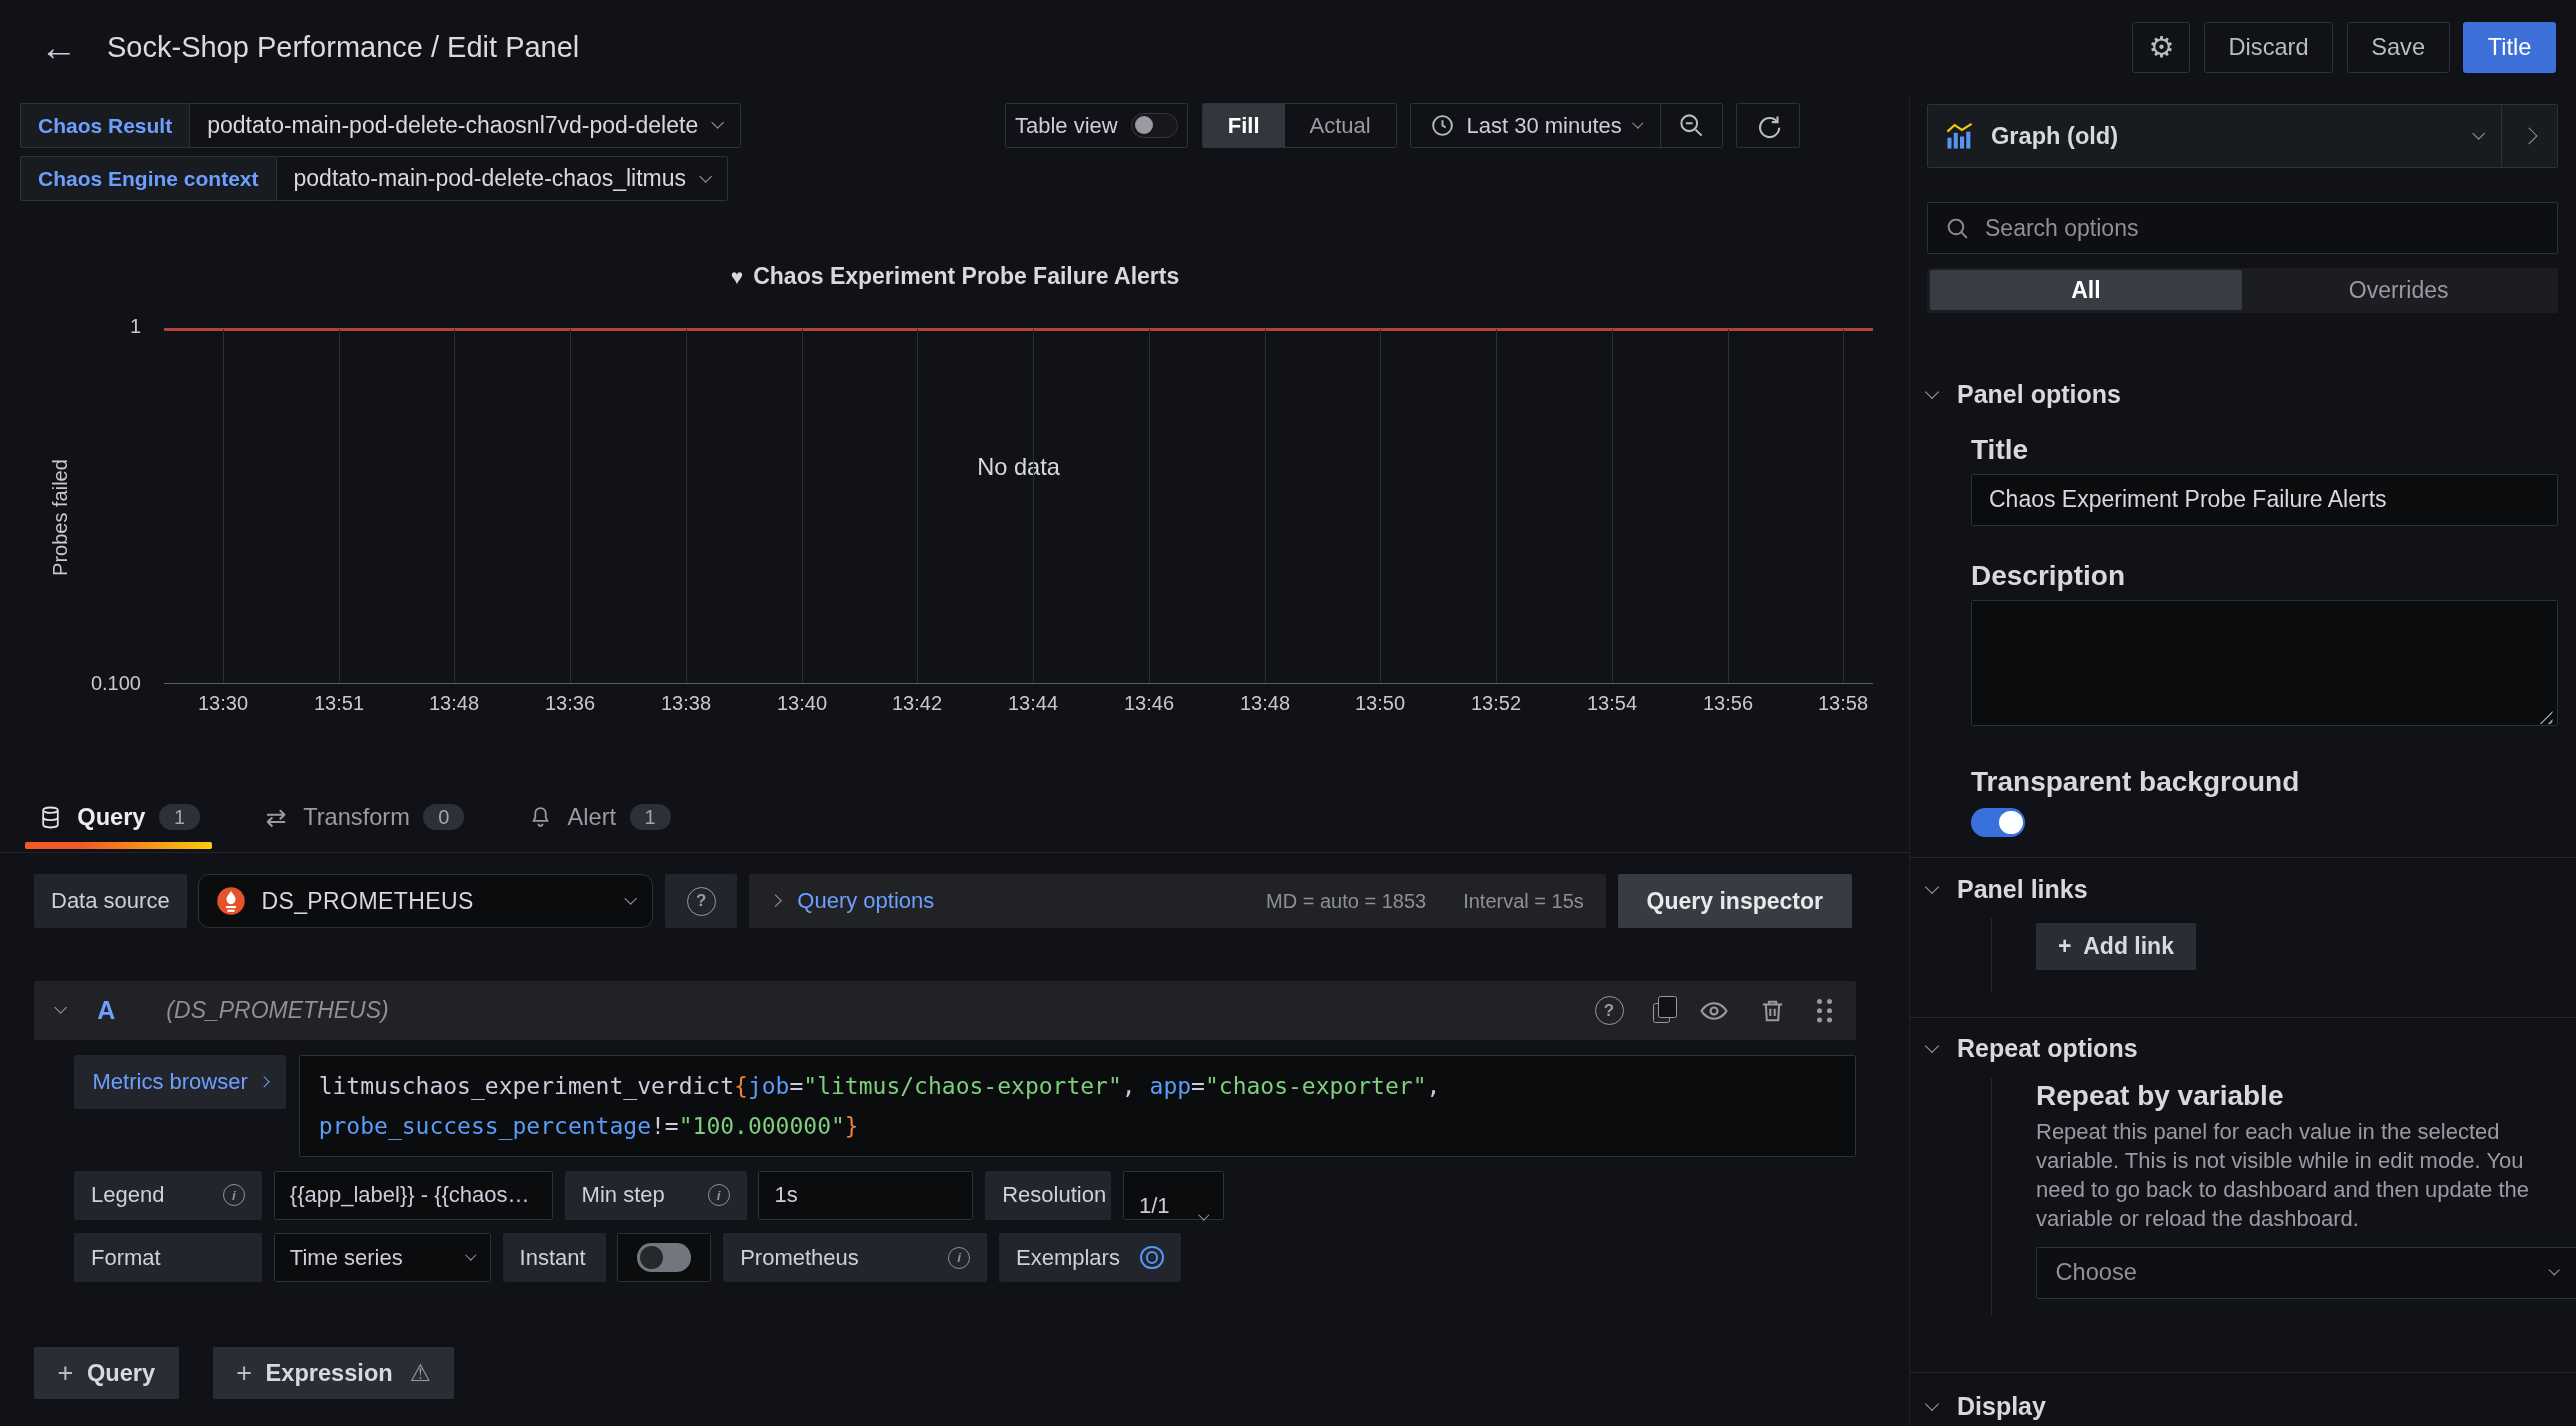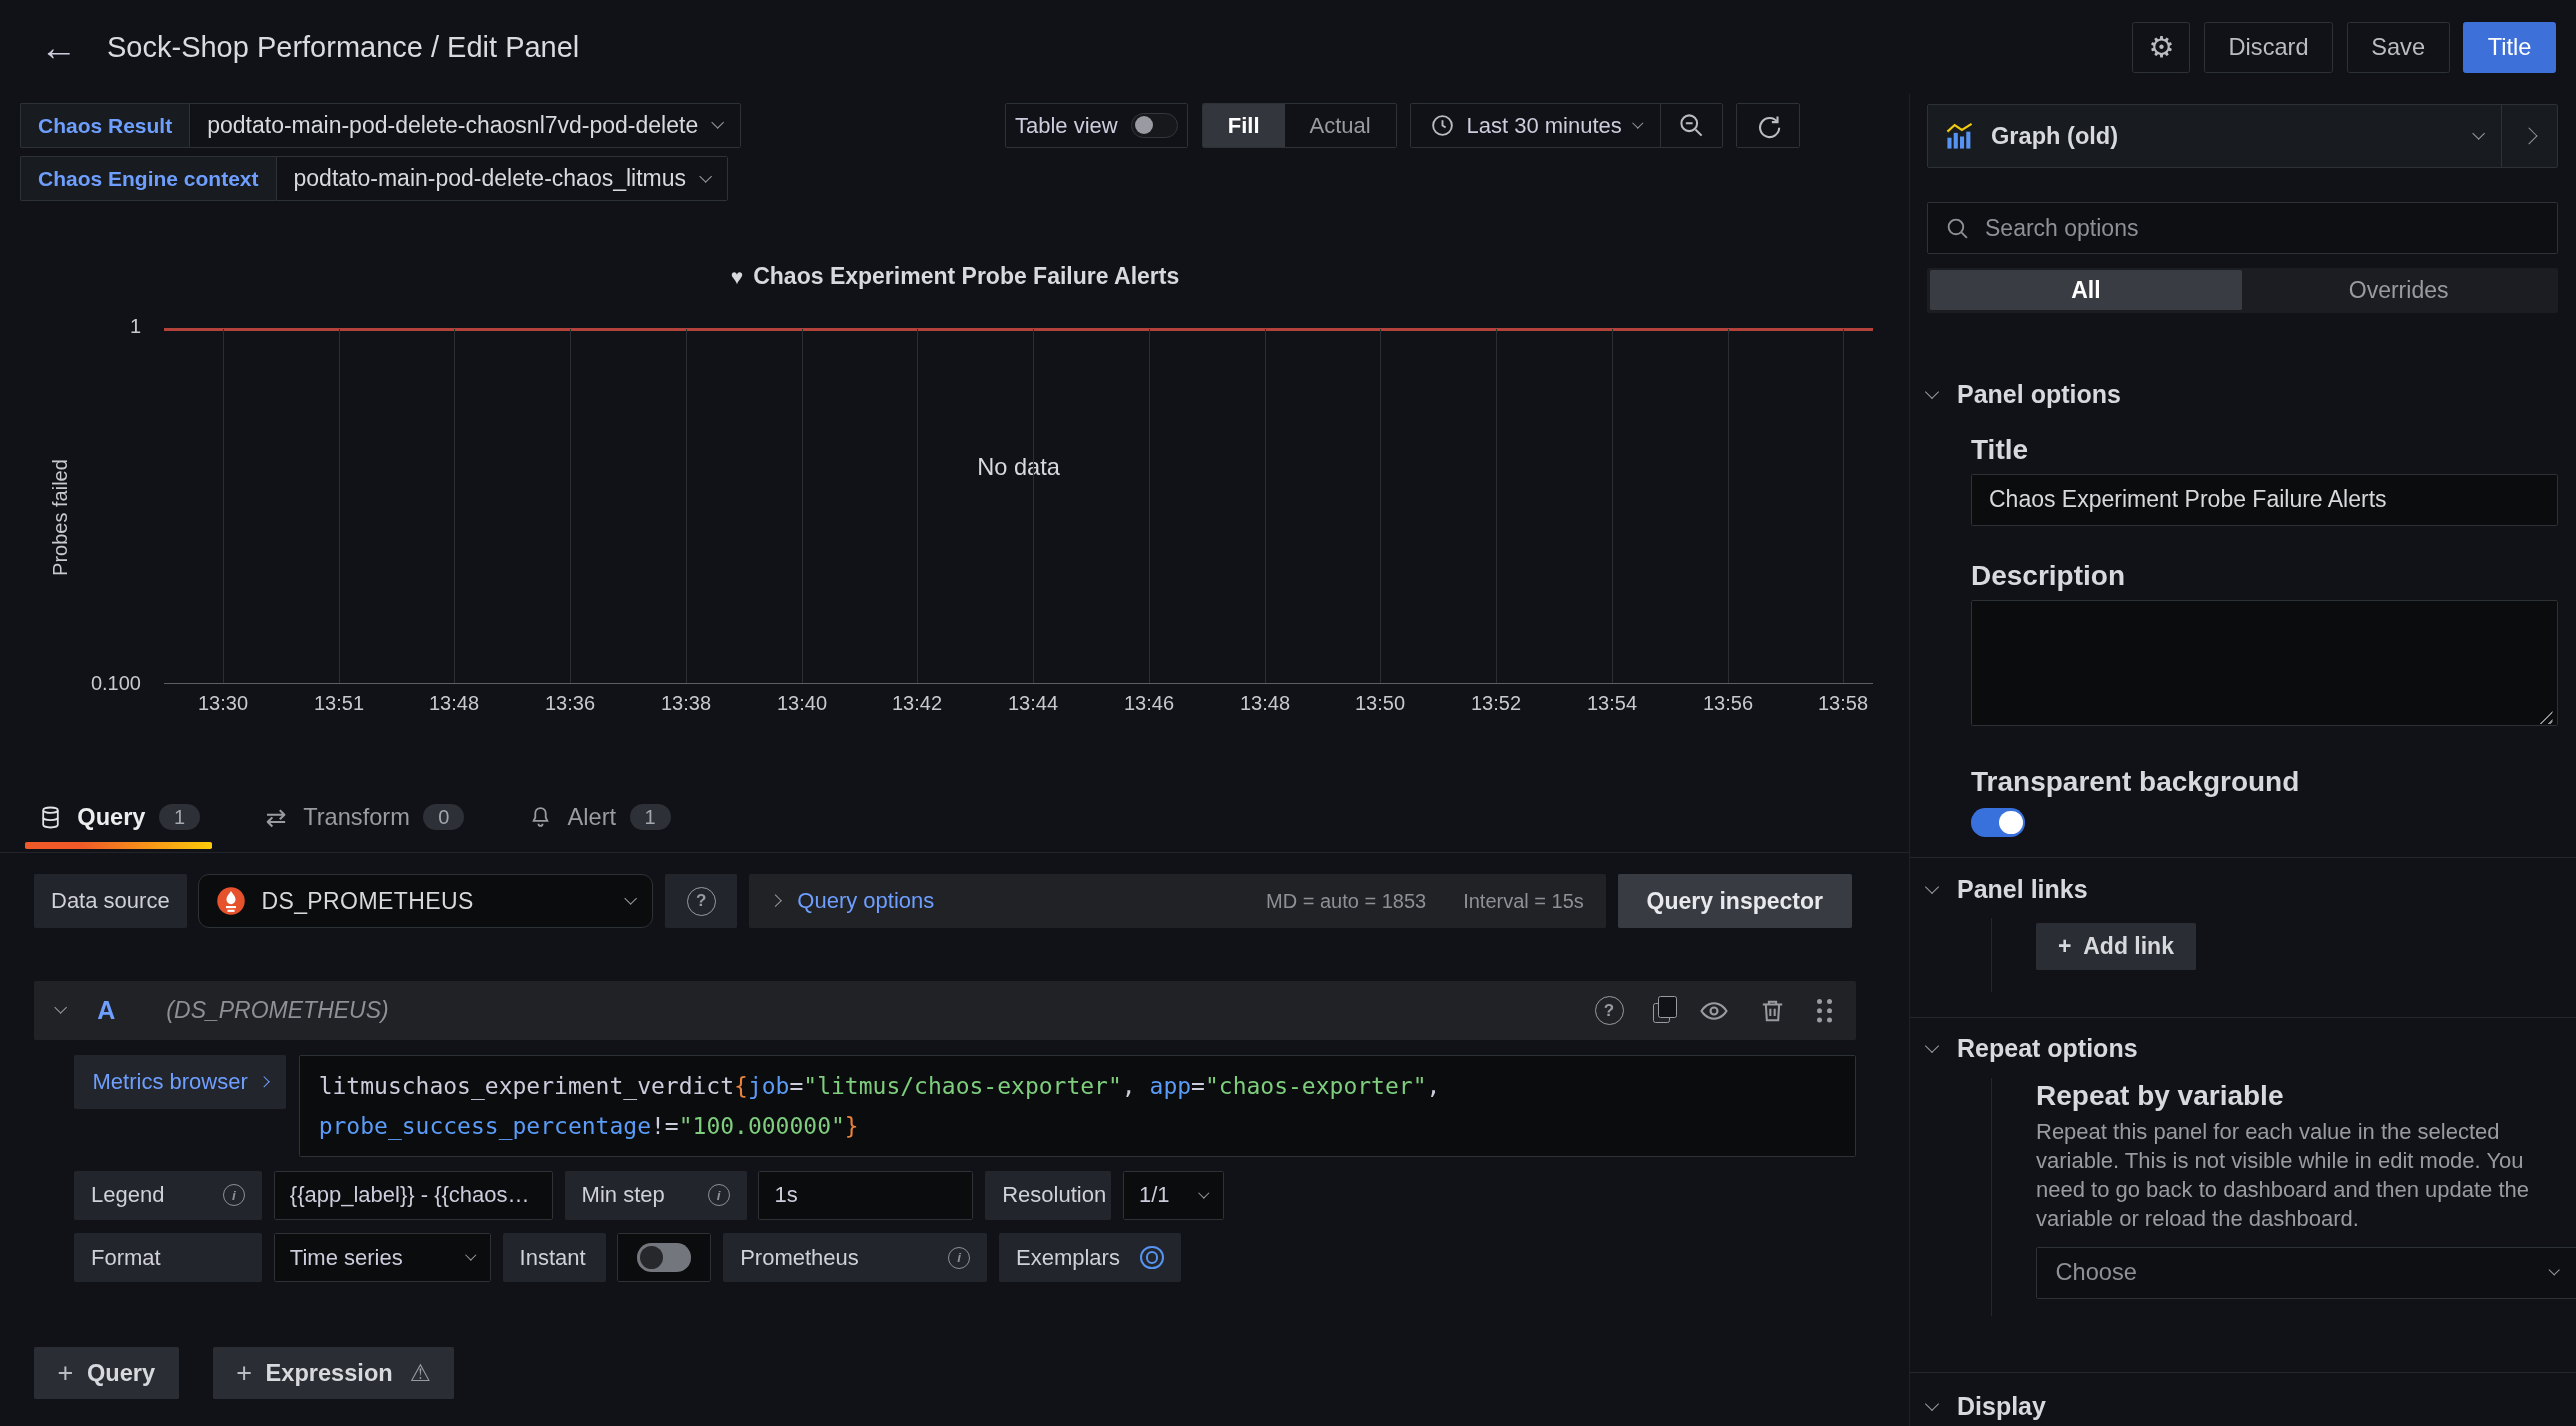--- a/index.html
+++ b/index.html
@@ -373,21 +373,21 @@
       </div>
       <input class="inp" style="width: 279px;" value="{{app_label}} - {{chaos…">
       <div class="lbl-box" style="width:182px; justify-content:space-between;">
         <span>Min step</span>
           <span class="info-ic">i</span>
       </div>
       <input class="inp" style="width: 215px;" value="1s">
       <div class="lbl-box" style="width:126px;">
         <span>Resolution</span>
       </div>
-      <div class="sel" style="width:101px;">
+      <div class="sel" style="width:101px;align-items:flex-end;">
         <span>1/1</span>
           <span class="chev" style="width:7.6px;height:7.6px;"></span>
       </div>
     </div>
     <div class="opt-row">
       <div class="lbl-box" style="width:188px;">
         <span>Format</span>
       </div>
       <div class="sel" style="width:217px;">
         <span>Time series</span>

